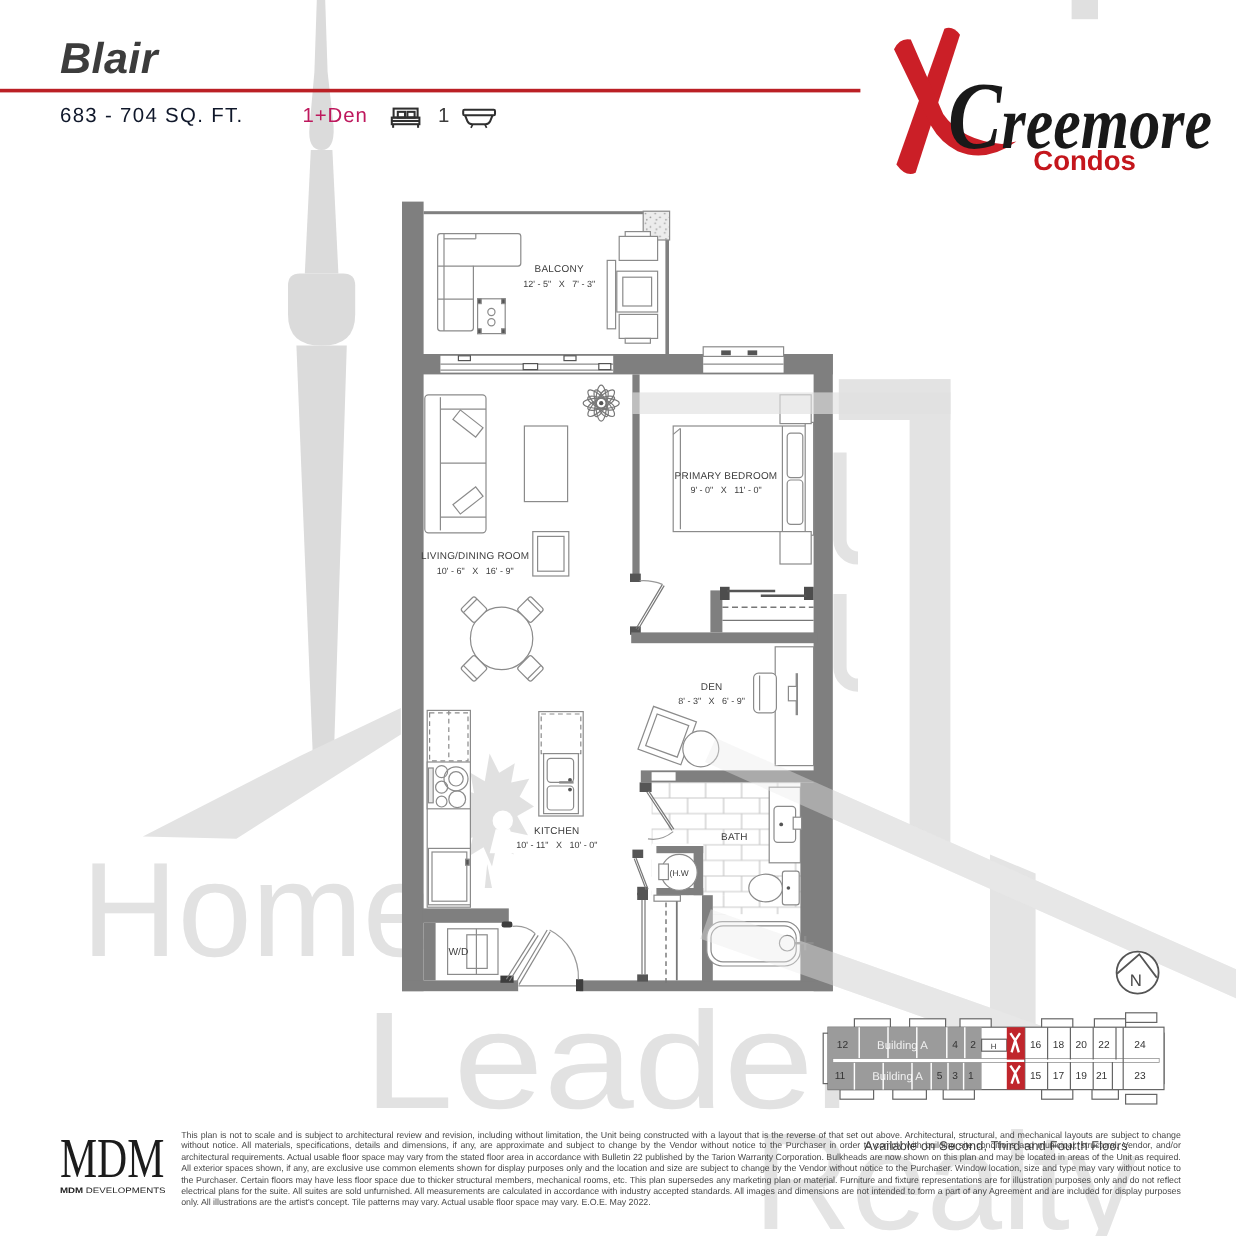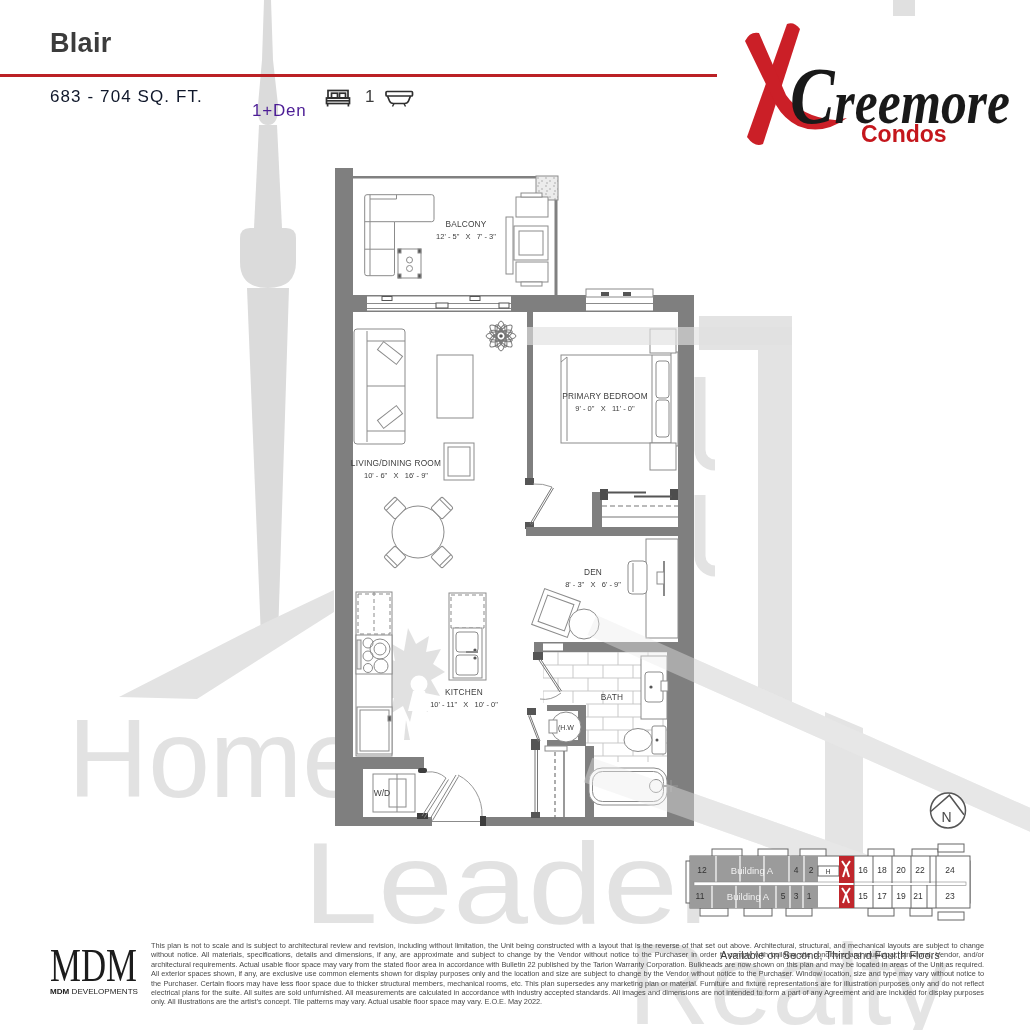--- a/index.html
+++ b/index.html
@@ -560,23 +560,23 @@
 </g>
 
 <g stroke="#2f2f2f" stroke-width="1.7" fill="none">
 <rect x="386" y="91.5" width="26.5" height="4.5" rx="1"></rect>
 <path d="M387.5,96 L389.5,101 Q390.5,103.5 393.5,103.5 L404.5,103.5 Q407.5,103.5 408.5,101 L410.5,96"></path>
 <path d="M394,103.5 L392.5,106.5 M404,103.5 L405.5,106.5" stroke-width="1.4"></path>
 </g>
 </g>
 </svg>
 
-<div class="abs" style="left:50px;top:28px;font-size:27px;font-weight:bold;color:#3c3c3c;letter-spacing:0.3px;">Blair</div>
+<div class="abs" style="left:50px;top:28px;font-size:36px;font-weight:bold;color:#3c3c3c;letter-spacing:0.3px;font-style:italic;">Blair</div>
 
 <div class="abs" style="left:0;top:74px;width:717px;height:3px;background:#bb2025;"></div>
 
 <div class="abs" style="left:50px;top:87px;font-size:17px;color:#0f172a;letter-spacing:1.1px;">683 - 704 SQ. FT.</div>
-<div class="abs" style="left:252px;top:101px;font-size:17px;color:#4c1d95;letter-spacing:0.8px;">1+Den</div>
+<div class="abs" style="left:252px;top:87px;font-size:17px;color:#be185d;letter-spacing:0.8px;">1+Den</div>
 <div class="abs" style="left:365px;top:87px;font-size:17px;color:#3c3c3c;">1</div>
 
 <div class="abs" style="left:151px;top:941px;width:833px;font-size:7.35px;line-height:9.4px;letter-spacing:-0.02px;color:#4a4a4a;text-align:justify;">This plan is not to scale and is subject to architectural review and revision, including without limitation, the Unit being constructed with a layout that is the reverse of that set out above. Architectural, structural, and mechanical layouts are subject to change without notice. All materials, specifications, details and dimensions, if any, are approximate and subject to change by the Vendor without notice to the Purchaser in order to comply with building site conditions and municipal, structural, Vendor, and/or architectural requirements. Actual usable floor space may vary from the stated floor area in accordance with Bulletin 22 published by the Tarion Warranty Corporation. Bulkheads are now shown on this plan and may be located in areas of the Unit as required. All exterior spaces shown, if any, are exclusive use common elements shown for display purposes only and the location and size are subject to change by the Vendor without notice to the Purchaser. Window location, size and type may vary without notice to the Purchaser. Certain floors may have less floor space due to thicker structural members, mechanical rooms, etc. This plan supersedes any marketing plan or material. Furniture and fixture representations are for illustration purposes only and do not reflect electrical plans for the suite. All suites are sold unfurnished. All measurements are calculated in accordance with industry accepted standards. All images and dimensions are not intended to form a part of any Agreement and are included for display purposes only. All illustrations are the artist's concept. Tile patterns may vary. Actual usable floor space may vary. E.O.E. May 2022.</div>
 
 <div class="abs" style="left:640px;top:949px;width:380px;text-align:center;font-size:10.5px;color:#3d3d3d;letter-spacing:0.2px;white-space:nowrap;">Available on Second, Third and Fourth Floors</div>
 
 </body></html>

